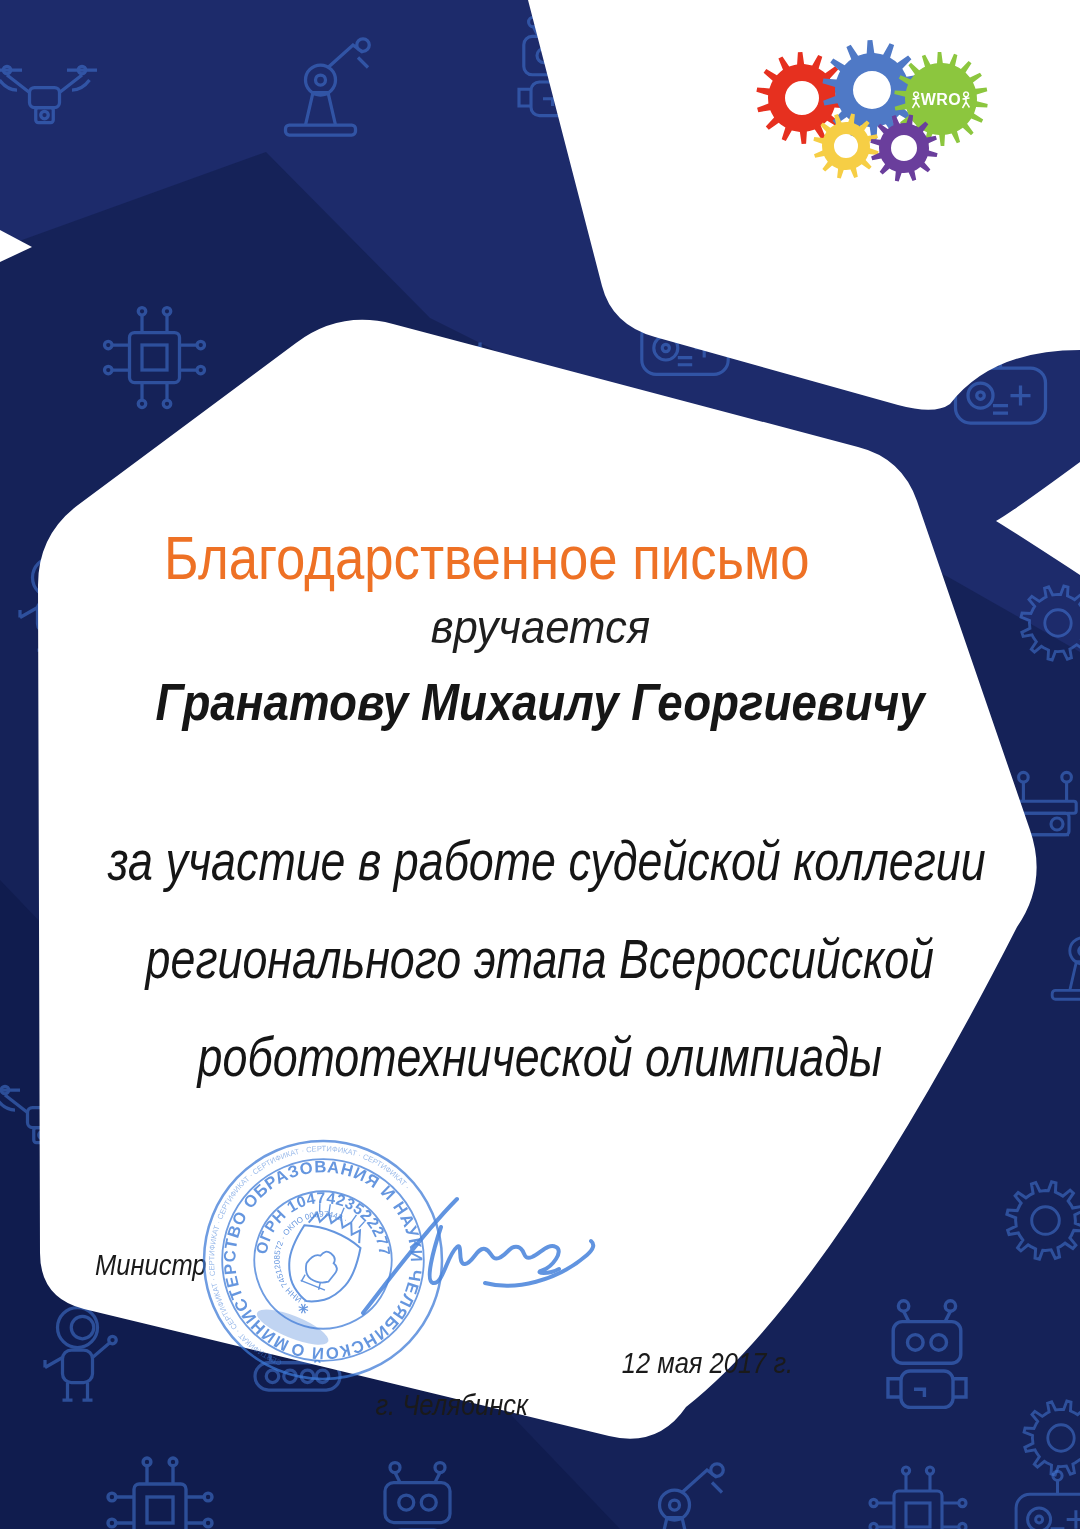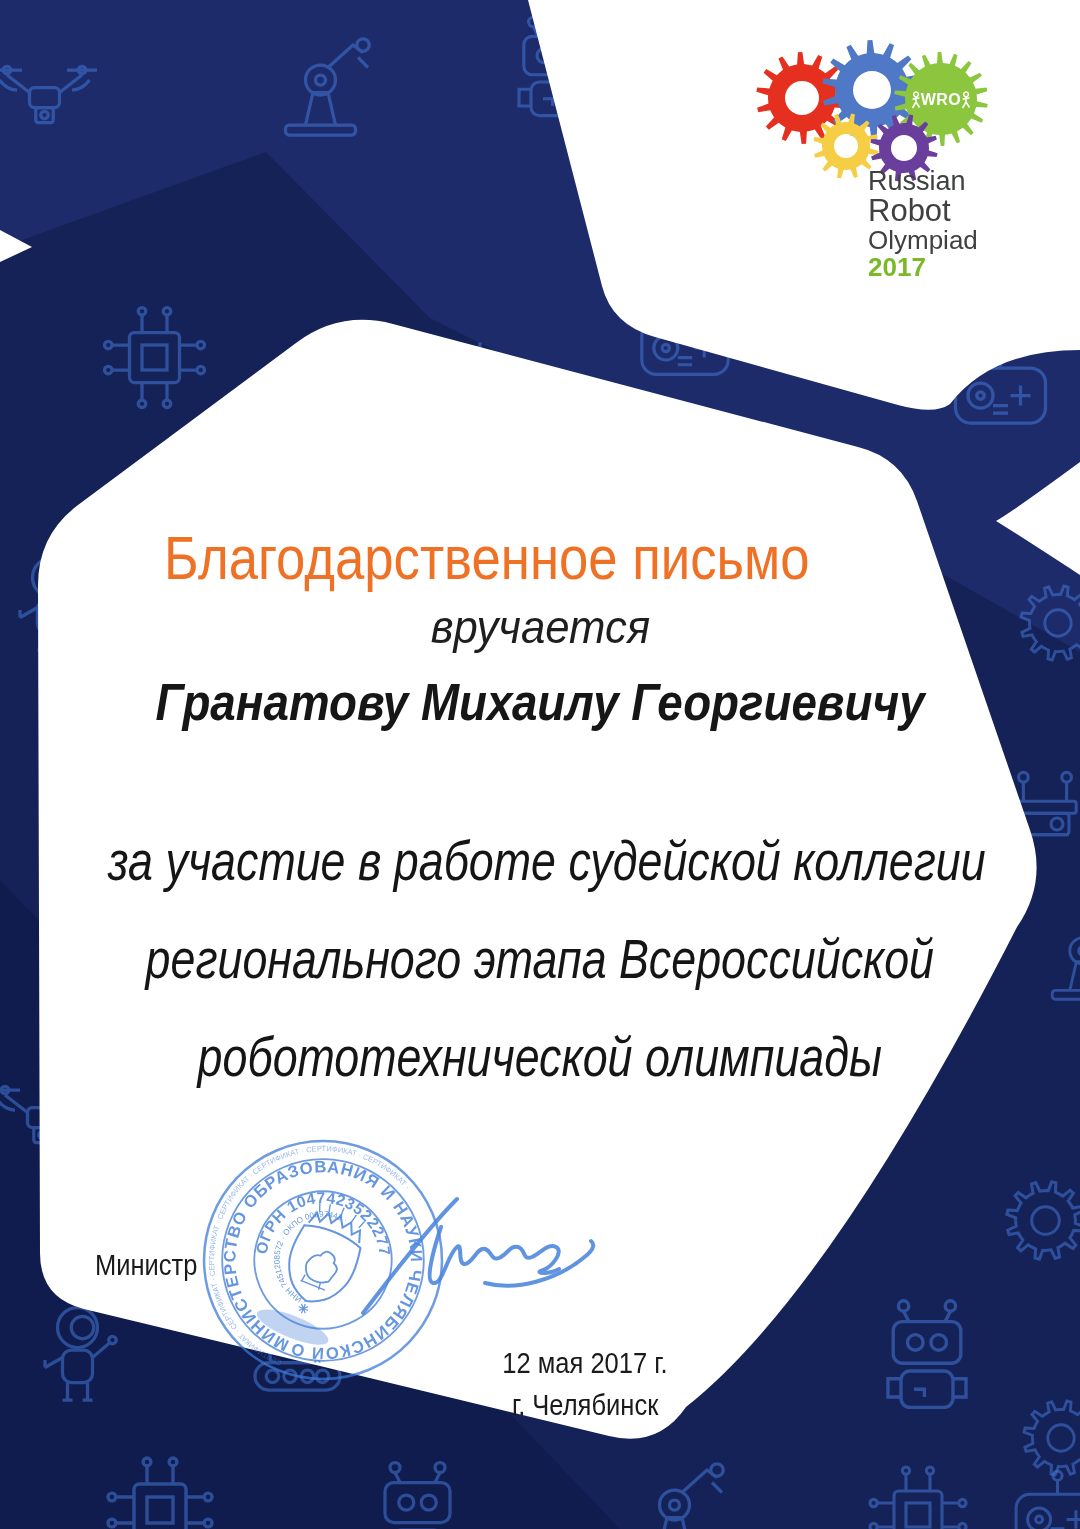--- a/index.html
+++ b/index.html
@@ -8,21 +8,21 @@
   .bg{position:absolute;left:0;top:0;width:1080px;height:1529px;}
   .abs{position:absolute;}
   .t-center{position:absolute;width:1080px;text-align:center;white-space:nowrap;}
   .sx{display:inline-block;transform-origin:50% 50%;}
   .title{font-size:62px;letter-spacing:0;font-weight:400;}
   .presented{font-size:46px;font-style:italic;color:#1e1e1e;}
   .name{font-size:52px;font-weight:bold;font-style:italic;color:#161616;}
   .affil{font-size:34px;font-style:italic;color:#1c1c1c;}
   .body-text{font-size:56px;font-style:italic;color:#151515;line-height:98px;
              transform:scaleX(.8);transform-origin:539px 50%;}
-  .small-label{font-size:30px;color:#1a1a1a;white-space:nowrap;}
+  .small-label{font-size:30px;color:#1a1a1a;white-space:nowrap;font-style:italic;}
   .logo-text{line-height:1.04;color:#3f4040;}
   .logo-text .l1{font-size:27px;}
   .logo-text .l2{font-size:31px;}
   .logo-text .l3{font-size:26px;}
   .logo-text .yr{font-size:26px;font-weight:bold;}
   .stamp-svg{transform:rotate(22deg);transform-origin:50% 50%;opacity:.92;}
   svg text{font-family:"Liberation Sans", sans-serif;}
 </style>
 </head>
 <body>
@@ -273,26 +273,20 @@
         <path d="M909.0,90.0 L908.9,93.0 L921.5,96.7 L920.6,101.6 L907.5,100.5 L905.3,106.1 L903.9,108.7 L913.7,117.5 L910.8,121.5 L899.4,114.8 L895.1,118.9 L892.7,120.7 L897.6,132.9 L893.3,135.2 L885.9,124.3 L880.2,126.1 L877.3,126.6 L876.5,139.8 L871.6,140.0 L869.7,126.9 L863.8,126.1 L860.9,125.3 L854.4,136.8 L849.9,134.9 L853.9,122.3 L848.9,118.9 L846.7,117.0 L835.9,124.6 L832.6,120.8 L841.7,111.2 L838.7,106.1 L837.5,103.3 L824.4,105.5 L823.2,100.7 L835.5,96.0 L835.0,90.0 L835.1,87.0 L822.5,83.3 L823.4,78.4 L836.5,79.5 L838.7,73.9 L840.1,71.3 L830.3,62.5 L833.2,58.5 L844.6,65.2 L848.9,61.1 L851.3,59.3 L846.4,47.1 L850.7,44.8 L858.1,55.7 L863.8,53.9 L866.7,53.4 L867.5,40.2 L872.4,40.0 L874.3,53.1 L880.2,53.9 L883.1,54.7 L889.6,43.2 L894.1,45.1 L890.1,57.7 L895.1,61.1 L897.3,63.0 L908.1,55.4 L911.4,59.2 L902.3,68.8 L905.3,73.9 L906.5,76.7 L919.6,74.5 L920.8,79.3 L908.5,84.0 Z M891.0,90 A19,19 0 1 0 853.0,90 A19,19 0 1 0 891.0,90 Z" fill="#4F79C6" fill-rule="evenodd"></path>
         <path d="M977.0,99.0 L976.9,101.3 L987.7,103.9 L987.2,107.5 L976.1,107.0 L974.8,111.3 L974.0,113.4 L983.2,119.6 L981.5,122.8 L971.3,118.5 L968.6,122.1 L967.1,123.8 L973.6,132.8 L971.0,135.2 L962.8,127.7 L959.0,130.2 L957.0,131.2 L960.1,141.9 L956.8,143.3 L951.6,133.4 L947.3,134.5 L945.0,134.8 L944.3,145.9 L940.7,146.0 L939.2,135.0 L934.7,134.5 L932.5,134.0 L928.0,144.2 L924.6,143.1 L927.0,132.2 L923.0,130.2 L921.1,129.0 L913.4,137.0 L910.5,134.8 L916.5,125.4 L913.4,122.1 L912.0,120.4 L902.0,125.3 L900.1,122.2 L909.0,115.5 L907.2,111.3 L906.5,109.2 L895.4,110.4 L894.7,106.8 L905.3,103.5 L905.0,99.0 L905.1,96.7 L894.3,94.1 L894.8,90.5 L905.9,91.0 L907.2,86.7 L908.0,84.6 L898.8,78.4 L900.5,75.2 L910.7,79.5 L913.4,75.9 L914.9,74.2 L908.4,65.2 L911.0,62.8 L919.2,70.3 L923.0,67.8 L925.0,66.8 L921.9,56.1 L925.2,54.7 L930.4,64.6 L934.7,63.5 L937.0,63.2 L937.7,52.1 L941.3,52.0 L942.8,63.0 L947.3,63.5 L949.5,64.0 L954.0,53.8 L957.4,54.9 L955.0,65.8 L959.0,67.8 L960.9,69.0 L968.6,61.0 L971.5,63.2 L965.5,72.6 L968.6,75.9 L970.0,77.6 L980.0,72.7 L981.9,75.8 L973.0,82.5 L974.8,86.7 L975.5,88.8 L986.6,87.6 L987.3,91.2 L976.7,94.5 Z" fill="#8CC63E" fill-rule="evenodd"></path>
         <path d="M870.0,146.0 L869.9,148.3 L878.6,151.2 L877.8,154.9 L868.7,153.9 L866.8,158.0 L865.6,159.9 L871.6,166.8 L869.1,169.6 L861.7,164.2 L858.0,166.8 L856.0,167.8 L857.8,176.8 L854.2,178.0 L850.5,169.6 L846.0,170.0 L843.7,169.9 L840.8,178.6 L837.1,177.8 L838.1,168.7 L834.0,166.8 L832.1,165.6 L825.2,171.6 L822.4,169.1 L827.8,161.7 L825.2,158.0 L824.2,156.0 L815.2,157.8 L814.0,154.2 L822.4,150.5 L822.0,146.0 L822.1,143.7 L813.4,140.8 L814.2,137.1 L823.3,138.1 L825.2,134.0 L826.4,132.1 L820.4,125.2 L822.9,122.4 L830.3,127.8 L834.0,125.2 L836.0,124.2 L834.2,115.2 L837.8,114.0 L841.5,122.4 L846.0,122.0 L848.3,122.1 L851.2,113.4 L854.9,114.2 L853.9,123.3 L858.0,125.2 L859.9,126.4 L866.8,120.4 L869.6,122.9 L864.2,130.3 L866.8,134.0 L867.8,136.0 L876.8,134.2 L878.0,137.8 L869.6,141.5 Z M858.0,146 A12,12 0 1 0 834.0,146 A12,12 0 1 0 858.0,146 Z" fill="#F6CE45" fill-rule="evenodd"></path>
         <path d="M929.0,148.0 L928.9,150.4 L937.6,153.3 L936.7,157.1 L927.6,156.2 L925.7,160.5 L924.4,162.5 L930.4,169.4 L927.8,172.3 L920.3,166.9 L916.5,169.7 L914.4,170.7 L916.2,179.7 L912.5,180.9 L908.7,172.6 L904.0,173.0 L901.6,172.9 L898.7,181.6 L894.9,180.7 L895.8,171.6 L891.5,169.7 L889.5,168.4 L882.6,174.4 L879.7,171.8 L885.1,164.3 L882.3,160.5 L881.3,158.4 L872.3,160.2 L871.1,156.5 L879.4,152.7 L879.0,148.0 L879.1,145.6 L870.4,142.7 L871.3,138.9 L880.4,139.8 L882.3,135.5 L883.6,133.5 L877.6,126.6 L880.2,123.7 L887.7,129.1 L891.5,126.3 L893.6,125.3 L891.8,116.3 L895.5,115.1 L899.3,123.4 L904.0,123.0 L906.4,123.1 L909.3,114.4 L913.1,115.3 L912.2,124.4 L916.5,126.3 L918.5,127.6 L925.4,121.6 L928.3,124.2 L922.9,131.7 L925.7,135.5 L926.7,137.6 L935.7,135.8 L936.9,139.5 L928.6,143.3 Z M917.0,148 A13,13 0 1 0 891.0,148 A13,13 0 1 0 917.0,148 Z" fill="#6A3E9C" fill-rule="evenodd"></path>
         <text x="941" y="105" text-anchor="middle" font-size="16" font-weight="bold" fill="#ffffff" letter-spacing="0.5">WRO</text>
         <path d="M916,92 a2.4,2.4 0 1 0 .1,0 M916,97 l0,5 M912.5,99 l7,-1 M916,102 l-3.5,6 M916,102 l3.5,5.5" stroke="#ffffff" stroke-width="1.5" fill="none"></path>
         <path d="M966,92 a2.4,2.4 0 1 0 .1,0 M966,97 l0,5 M962.5,99 l7,-1 M966,102 l-3.5,6 M966,102 l3.5,5.5" stroke="#ffffff" stroke-width="1.5" fill="none"></path>
       </g>
   </svg>
 
-  <div class="abs logo-text" style="left: 868px; top: 167px; color: rgb(63, 64, 64);">
-    <div class="l1">Russian</div>
-    <div class="l2">Robot</div>
-    <div class="l3">Olympiad</div>
-    <div class="yr" id="logoYear" style="color: rgb(124, 185, 40);">2017</div>
-  </div>
 
   <div class="t-center" style="left:-53px;top:522px;">
     <span class="sx title" id="titleEl" style="transform: scaleX(0.85); color: rgb(238, 113, 37);">Благодарственное письмо</span>
   </div>
 
   <div class="t-center" style="top:672px;">
     <span class="sx name" style="transform:scaleX(.88);">Гранатову Михаилу Георгиевичу</span>
   </div>
 
   <div class="t-center" style="top:600px;">
@@ -304,25 +298,25 @@
     <div>за участие в работе судейской коллегии</div>
     <div>регионального этапа Всероссийской</div>
     <div>робототехнической олимпиады</div>
   </div>
 
   <div class="abs small-label" style="left:95px;top:1248px;">
     <span class="sx" style="transform:scaleX(.85);transform-origin:0 50%;">Министр</span>
   </div>
 
 
-  <div class="abs small-label" style="left:365px;top:1346px;width:440px;text-align:center;">
+  <div class="abs small-label" style="left:365px;top:1346px;width:440px;text-align:right;">
     <span class="sx" style="transform:scaleX(.88);font-size:29px;">12 мая 2017 г.</span>
   </div>
 
-  <div class="abs small-label" style="left:365px;top:1388px;width:440px;text-align:center;">
+  <div class="abs small-label" style="left:365px;top:1388px;width:440px;text-align:left;">
     <span class="sx" style="transform:scaleX(.88);font-size:29px;">г. Челябинск</span>
   </div>
 
   <svg class="abs stamp-svg" style="left:197px;top:1134px;width:252px;height:252px;" viewBox="0 0 250 250">
     <defs>
       <path id="rMicro" d="M125,233 a108,108 0 1 1 0.05,0"></path>
       <path id="rMain" d="M125,212 a87,87 0 1 1 0.05,0"></path>
       <path id="rOgrn" d="M71.5,141 A56,56 0 1 1 178.5,141"></path>
       <path id="rInner" d="M125,168 a43,43 0 1 1 0.05,0"></path>
     </defs>

